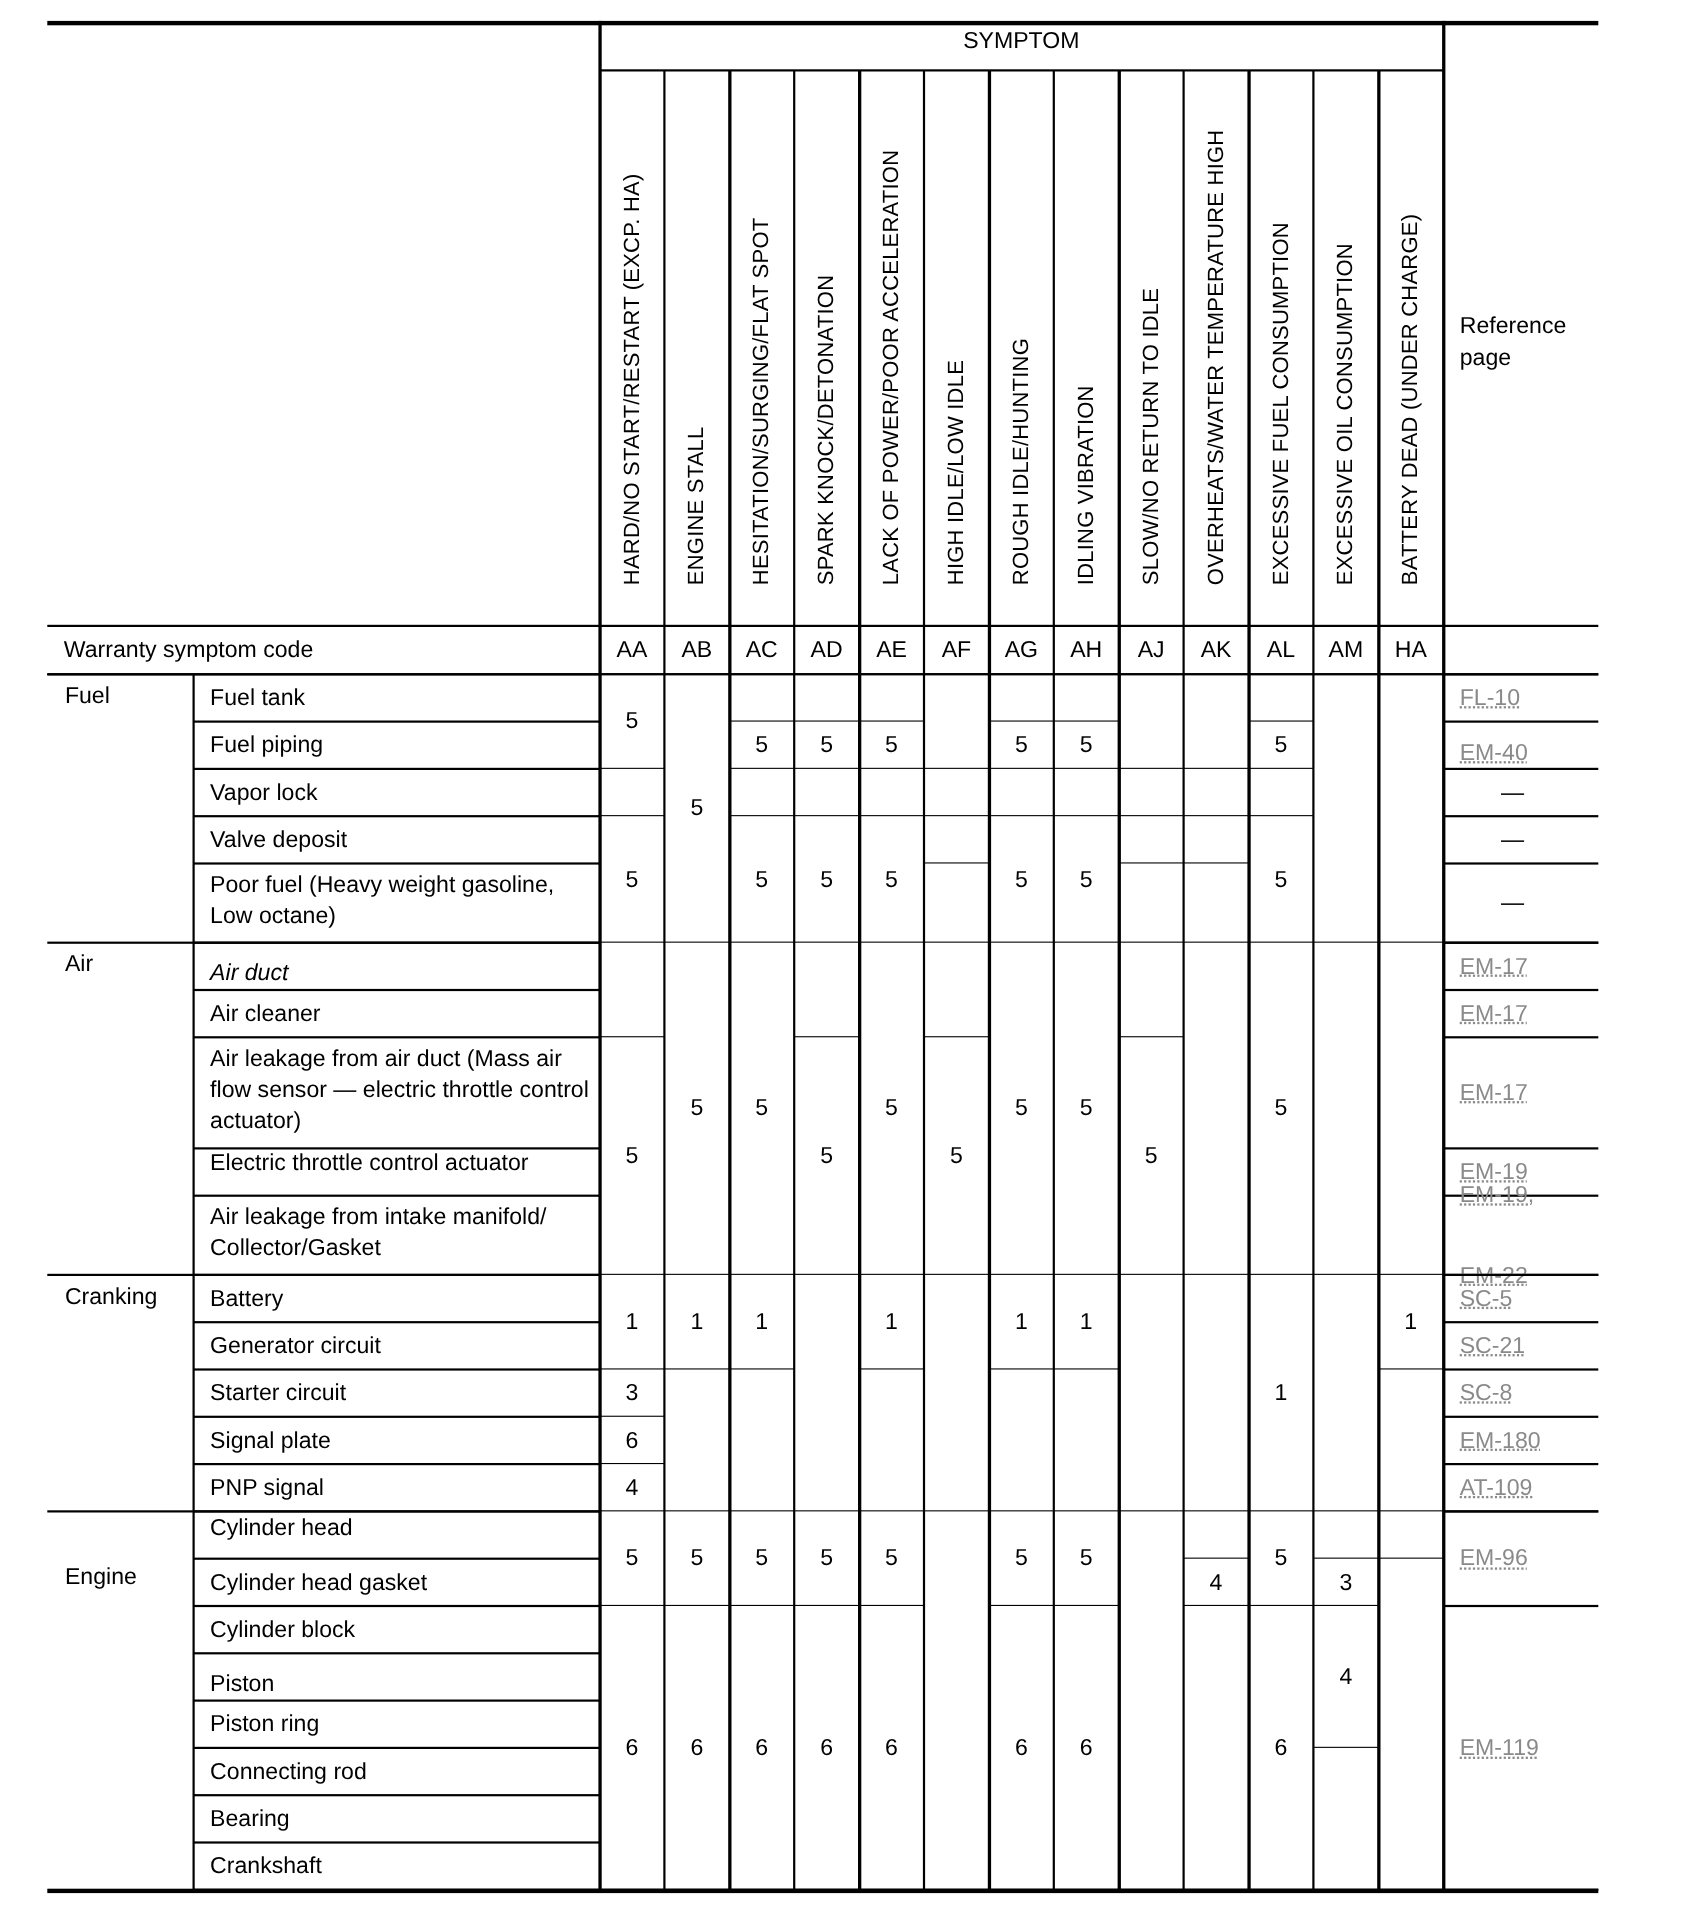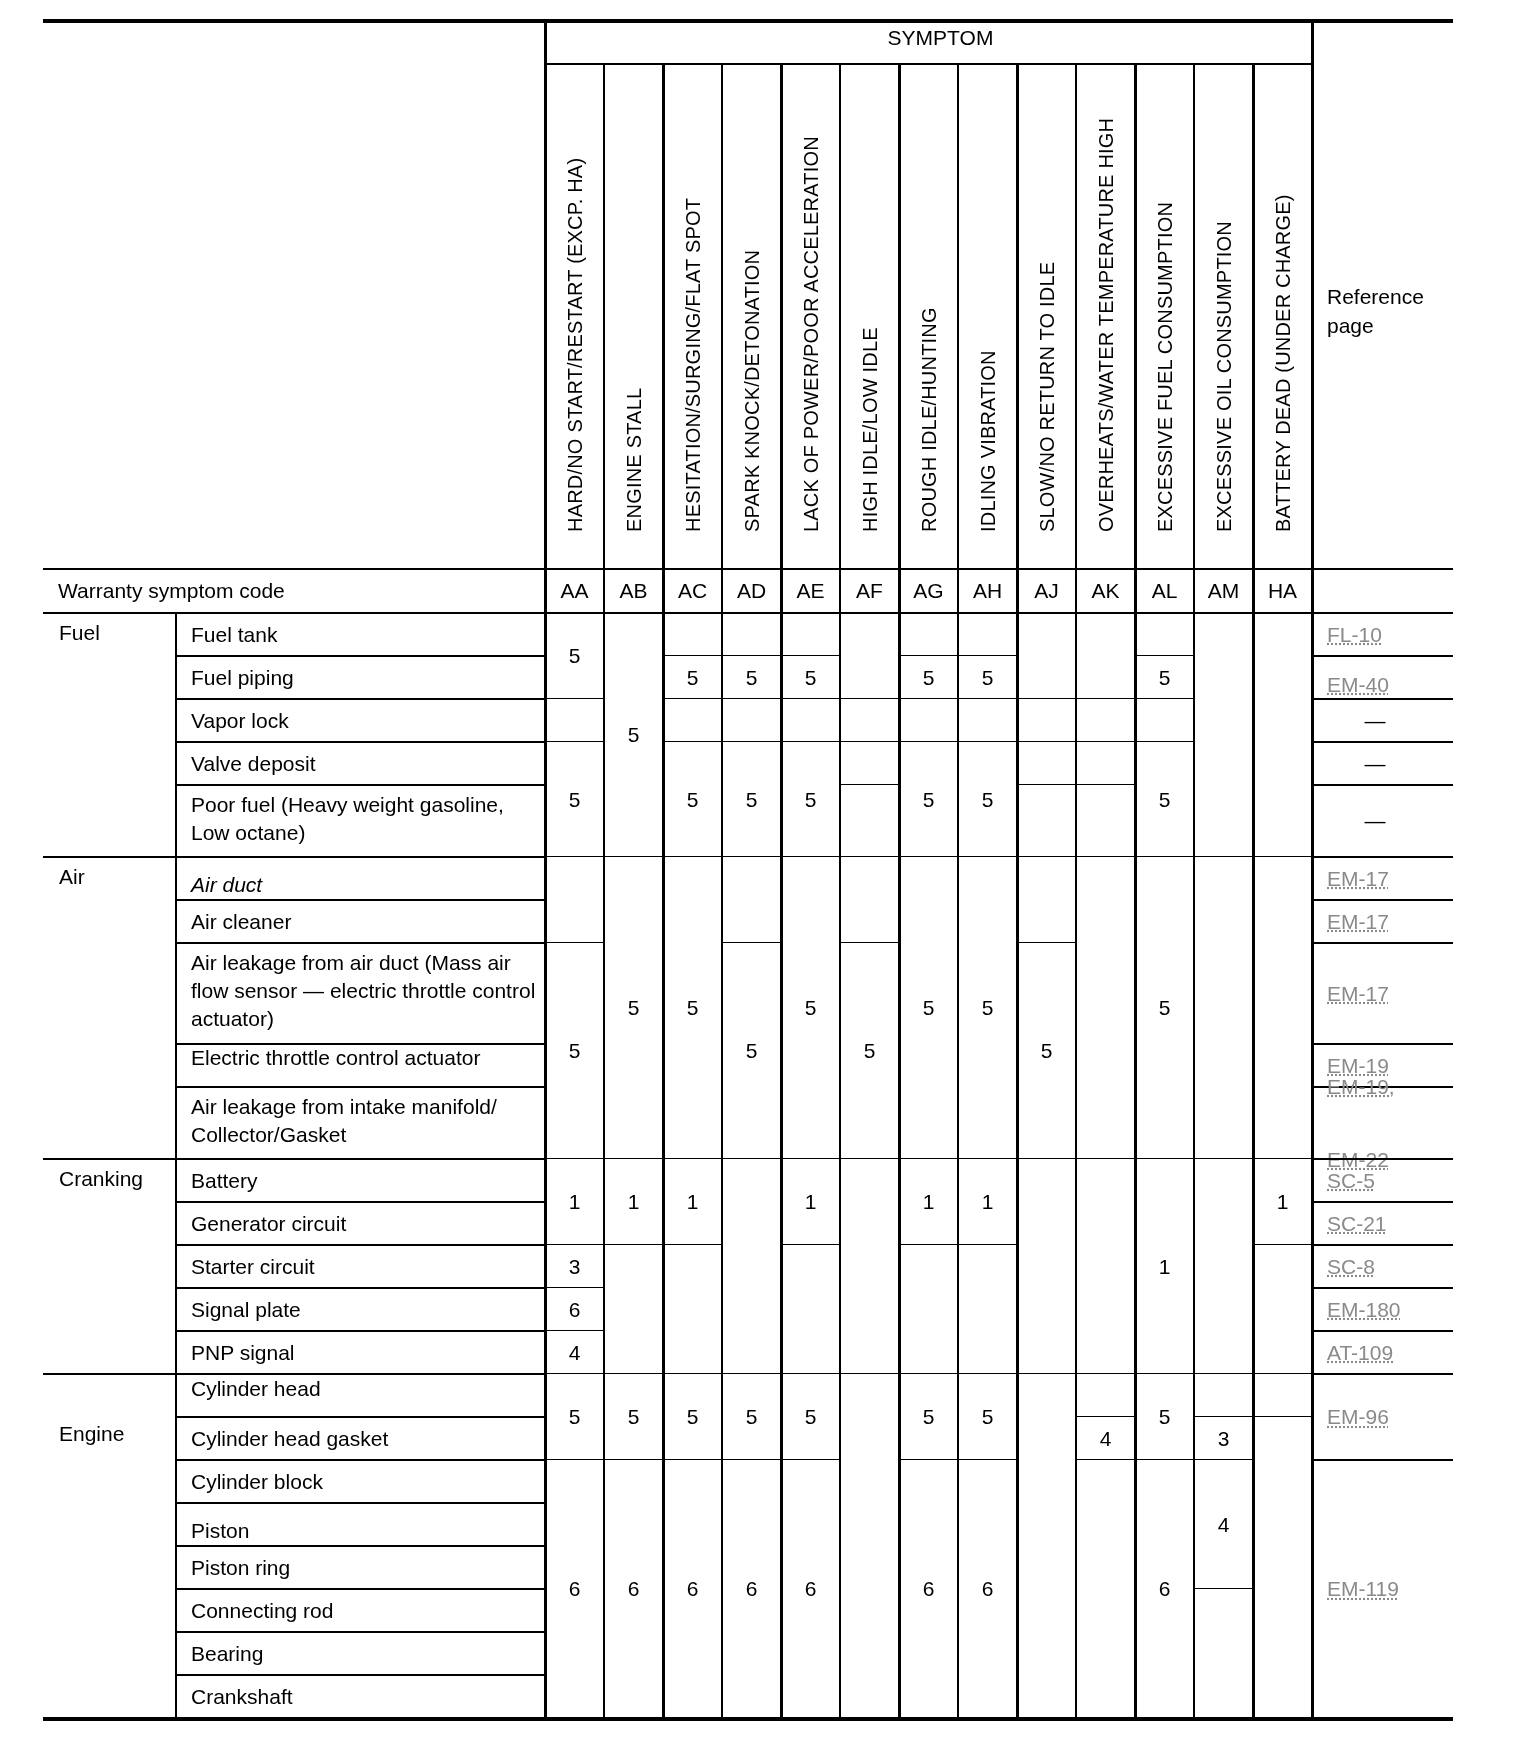--- a/index.html
+++ b/index.html
@@ -23,21 +23,21 @@
   .ref a { color:#8a8a8a; text-decoration:underline dotted; text-underline-offset:2px;
            line-height:28px; }
   .ref .dash { align-self:center; margin-left:-30px; }
   .symptom-title { position:absolute; font-size:21px; text-align:center; }
   .refhead { position:absolute; font-size:21px; line-height:29px; padding-left:15px; box-sizing:border-box; }
 </style>
 </head>
 <body>
 
 <div id="sheet">
-  <div class="symptom-title" style="left:545px; top:26px; width:767px;padding-left:12px;">SYMPTOM</div>
+  <div class="symptom-title" style="left:545px; top:26px; width:767px;">SYMPTOM</div>
   <div class="refhead" style="left:1312px; top:282px; width:130px;">Reference page</div>
   <div class="lbl" style="left:43px; top:569px; width:502px; height:44px;">Warranty symptom code</div>
   <div id="dyn">
       <div class="vhead" style="left: 545px; top: 64px; width: 59px; height: 505px;">
         <span>HARD/NO START/RESTART (EXCP. HA)</span>
       </div>
       <div class="code" style="left: 545px; top: 569px; width: 59px; height: 44px;">AA</div>
       <div class="vhead" style="left: 604px; top: 64px; width: 59px; height: 505px;">
         <span>ENGINE STALL</span>
       </div>

